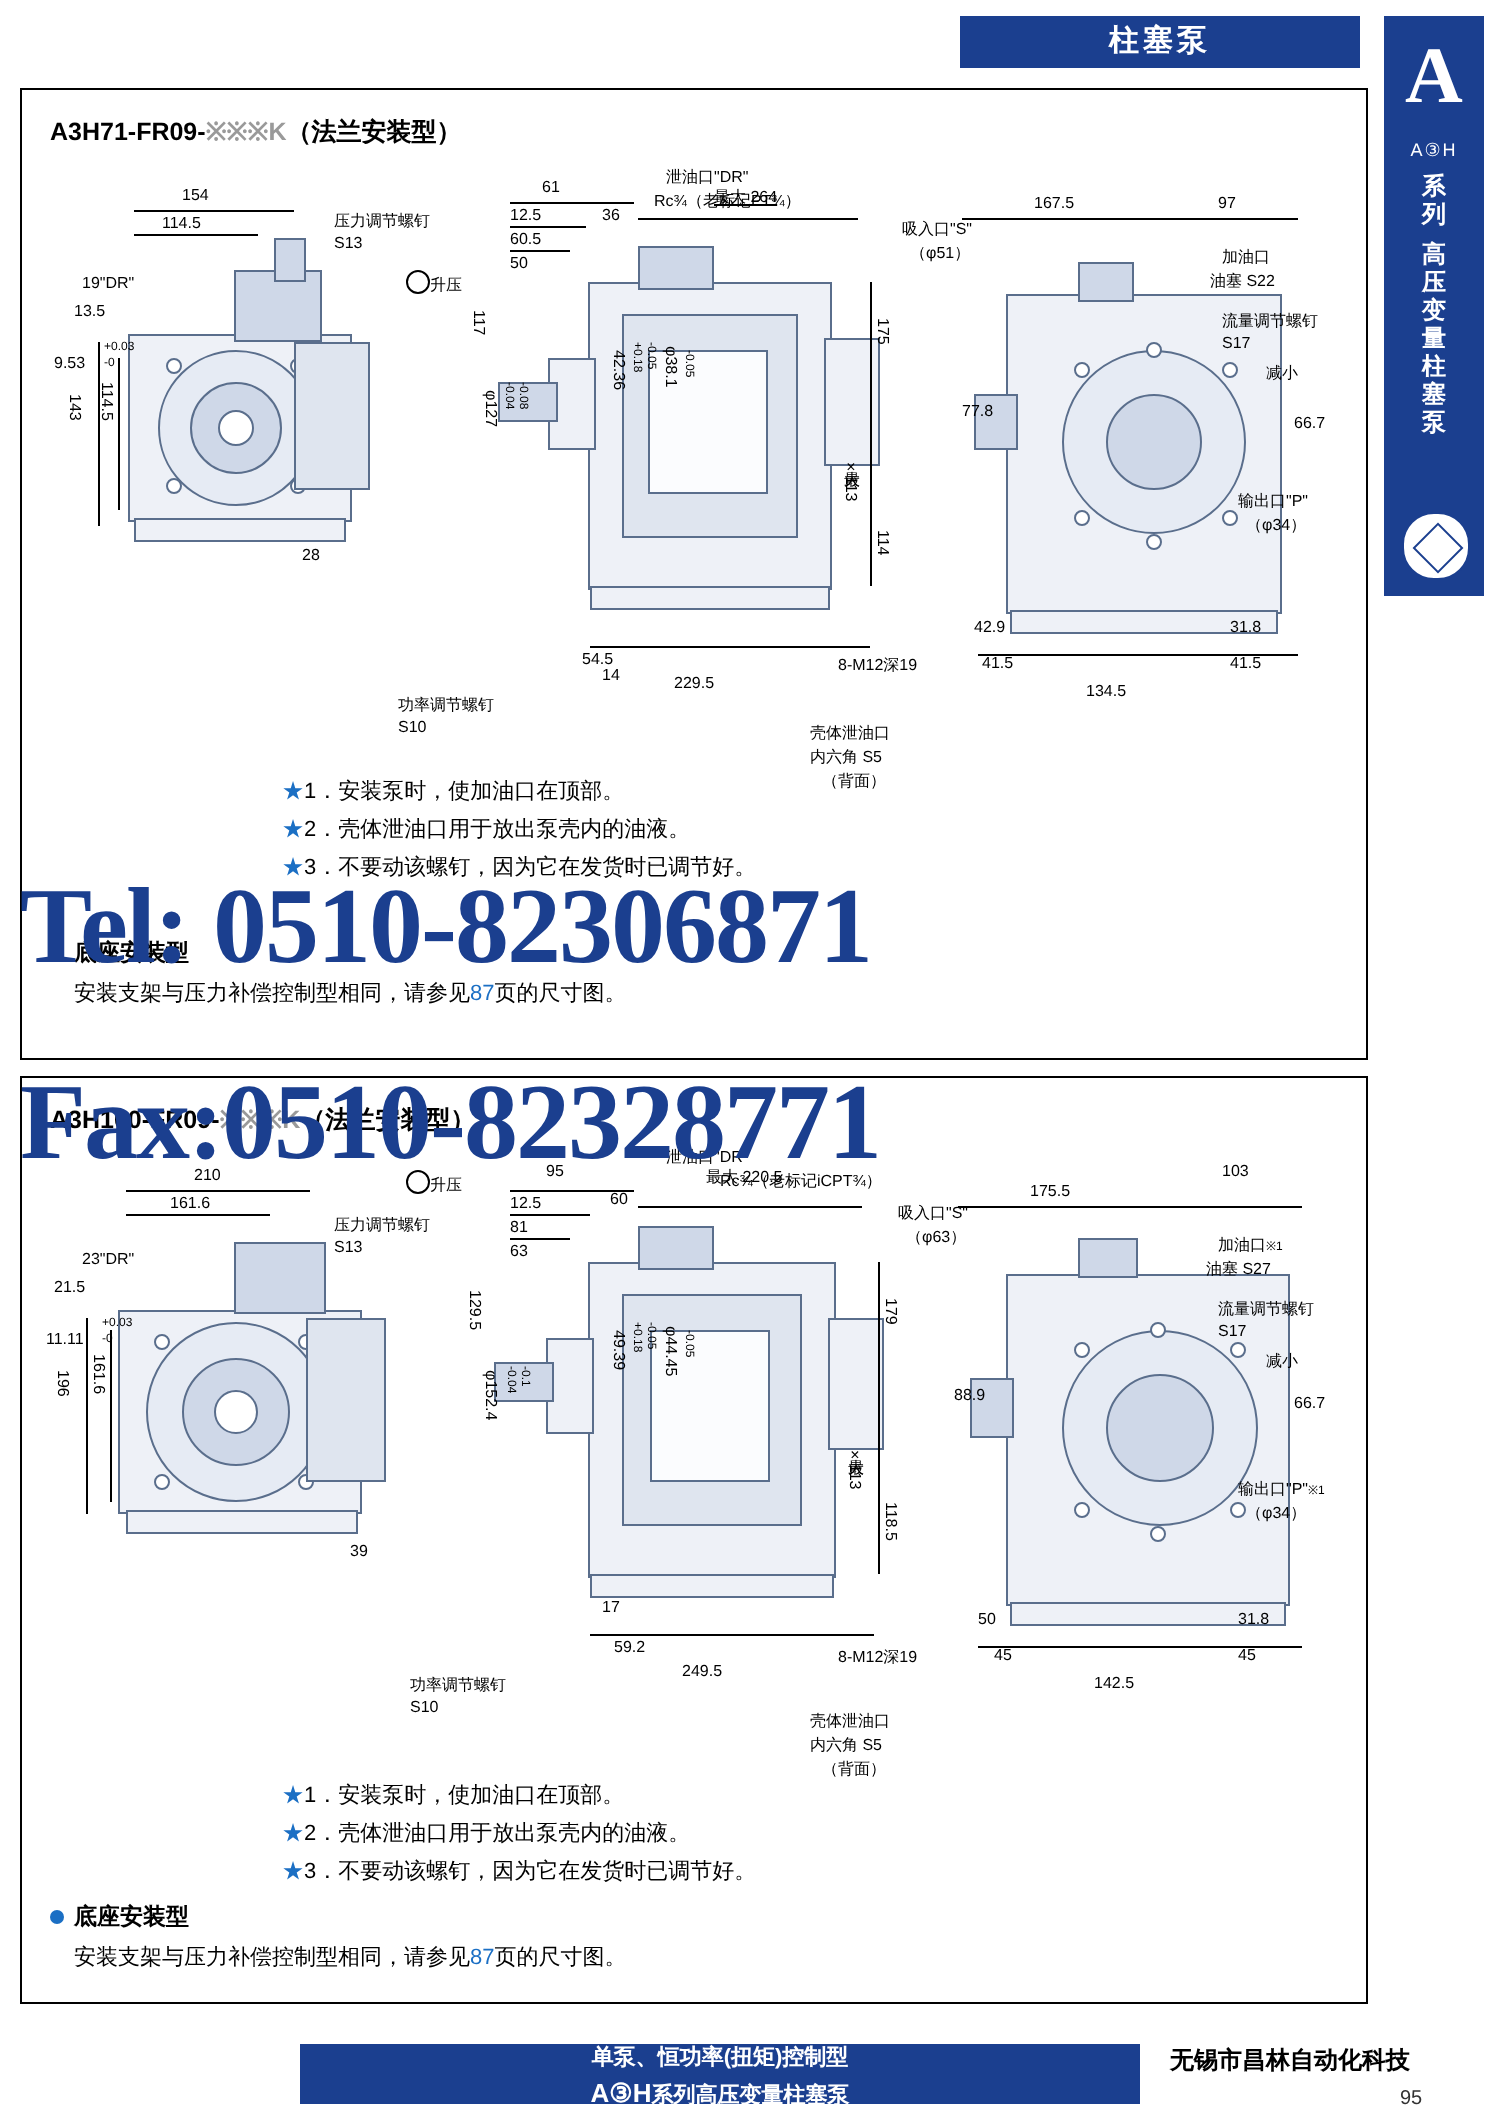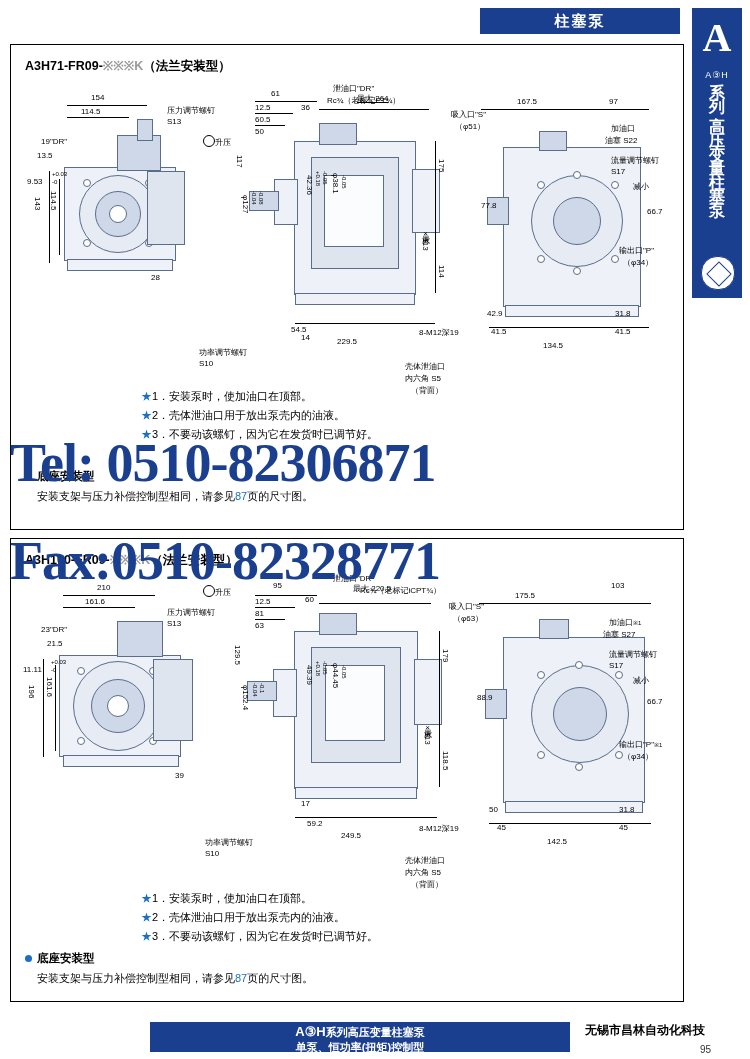--- a/index.html
+++ b/index.html
@@ -27,21 +27,21 @@
     background:#1b3f8f;color:#fff;text-align:center;
   }
   .side-tab .letter{
     font-size:40px;font-weight:bold;line-height:52px;padding-top:4px;
     font-family:"Liberation Serif", serif;
   }
   .side-tab .logo{
     font-size:9px;letter-spacing:1px;margin-top:6px;
   }
   .side-tab .vtext{
-    margin:6px auto 0 auto;width:18px;font-size:16px;line-height:14px;
+    margin:6px auto 0 auto;width:18px;font-size:12px;line-height:14px;
     font-weight:bold;
   }
   .side-tab .symbol{
     position:absolute;left:9px;bottom:8px;width:32px;height:32px;
     background:#fff;border:1px solid #1b3f8f;border-radius:16px;
   }
   .side-tab .symbol:after{
     content:"";position:absolute;left:8px;top:8px;width:16px;height:16px;
     border:1px solid #1b3f8f;transform:rotate(45deg);
   }
@@ -299,21 +299,21 @@
       <div class="dwg" style="left:44px;top:182px;width:114px;height:10px;"></div>
 
       <div class="ln h" style="left:44px;top:22px;width:92px;"></div>
       <div class="ln h" style="left:44px;top:34px;width:72px;"></div>
       <div class="ln v" style="left:24px;top:86px;height:98px;"></div>
       <div class="ln v" style="left:36px;top:92px;height:86px;"></div>
 
       <span class="lbl" style="left:78px;top:10px;">210</span>
       <span class="lbl" style="left:66px;top:24px;">161.6</span>
       <span class="lbl" style="left:22px;top:52px;">23"DR"</span>
-      <span class="lbl" style="left:28px;top:66px;text-align:right;">21.5</span>
+      <span class="lbl" style="left:8px;top:66px;text-align:right;">21.5</span>
       <span class="lbl" style="left:4px;top:92px;">11.11</span>
       <span class="lbl" style="left:32px;top:86px;font-size:6px;">+0.03</span>
       <span class="lbl" style="left:32px;top:94px;font-size:6px;">-0</span>
       <span class="lbl v" style="left:8px;top:112px;">196</span>
       <span class="lbl v" style="left:26px;top:104px;">161.6</span>
       <span class="lbl" style="left:128px;top:198px;margin-left:28px;">39</span>
 
       <span class="lbl" style="left:148px;top:34px;">压力调节螺钉</span>
       <span class="lbl" style="left:148px;top:46px;">S13</span>
       <span class="lbl" style="left:196px;top:14px;">升压</span>
@@ -415,19 +415,19 @@
     <div class="bullet-sub" style="top:432px;left:26px;">
       <span>安装支架与压力补偿控制型相同，请参见</span><span class="blue">87</span><span>页的尺寸图。</span>
     </div>
   </div>
 
   <div class="wm" id="wm1">Tel: 0510-82306871</div>
   <div class="wm" id="wm2">Fax:0510-82328771</div>
 
   <div class="footer-bar"></div>
   <div class="footer-txt">
+    <div>单泵、恒功率(扭矩)控制型</div>
     <div style="padding-top:2px;"><span style="font-size:13px;">A③H</span><span>系列高压变量柱塞泵</span></div>
-    <div>单泵、恒功率(扭矩)控制型</div>
   </div>
   <div class="footer-right">无锡市昌林自动化科技</div>
   <div class="pageno">95</div>
 
 </div>
 
 </body></html>

